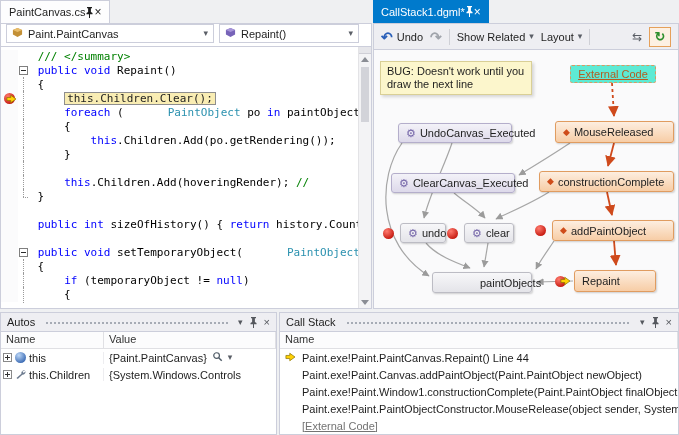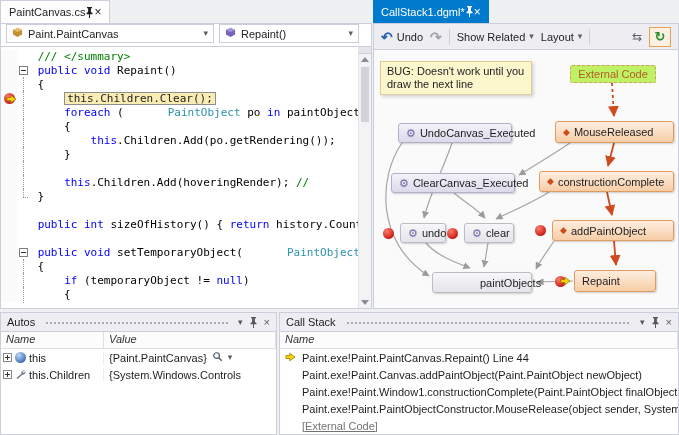--- a/index.html
+++ b/index.html
@@ -67,36 +67,36 @@
   
   .gcanvas { position:absolute; left:0; right:0; top:50px; bottom:0; background:#fafafb; border:1px solid #cccedb; border-top:none; overflow:hidden; }
   .edges { position:absolute; left:0; top:0; }
   .e-gray   { stroke:#a6a6a6; stroke-width:1.2; fill:none; }
   .e-orange { stroke:#cf4a1c; stroke-width:1.8; fill:none; }
   .gnote { position:absolute; left:6px; top:11px; width:152px; background:#fcf6cc; border:1px solid #d9cf96; padding:3px 6px; line-height:13px; box-shadow:2px 2px 3px rgba(0,0,0,.15); }
   .gnode { position:absolute; display:flex; align-items:center; gap:4px; padding:0 7px; border-radius:3px; box-shadow:1px 1px 2px rgba(0,0,0,.18); white-space:nowrap; }
   .handler  { background:linear-gradient(#f3f2f8,#ddd9ea); border:1px solid #b4aecb; }
   .plain    { background:linear-gradient(#f7f7f9,#e4e4e9); border:1px solid #bcbcc4; }
   .callpath { background:linear-gradient(#fdeee0,#f7cda6); border:1px solid #e09c60; }
-  .external { background:#bef264; border:1px dashed #d69a64; color:#b25d22; justify-content:center; box-shadow:none; border-radius:2px; }
+  .external { background:#5eead4; border:1px dashed #d69a64; color:#b25d22; justify-content:center; box-shadow:none; border-radius:2px;text-decoration:underline; }
   .gicon-gear { color:#7465a8; font-size:11px; line-height:1; }
   .gicon-diamond { color:#cf4c1a; font-size:9px; line-height:1; }
   .gsphere { width:10px; height:10px; border-radius:50%; background:radial-gradient(circle at 35% 30%, #bcd7f7, #2b6cb0 75%); }
   .gbp { position:absolute; width:11px; height:11px; border-radius:50%; background:radial-gradient(circle at 35% 30%, #ff7a6e, #c81e14 72%); }
   .gcur { position:absolute; width:18px; height:13px; }
   .gcur .dot { position:absolute; left:0; top:1px; width:11px; height:11px; border-radius:50%; background:radial-gradient(circle at 35% 30%, #ff7a6e, #c81e14 72%); }
   .gcur .arr { position:absolute; left:5px; top:0; }
 
   
   .panel { background:#ffffff; border:1px solid #cccedb; }
   .ptitle { height:19px; background:#eeeef2; display:flex; align-items:center; gap:6px; padding:0 6px; border-bottom:1px solid #cccedb; }
   .grip { flex:1; height:5px; margin:0 4px; background-image:radial-gradient(circle,#a6abb5 1px,rgba(0,0,0,0) 1.3px); background-size:4px 4px; background-position:0 1px; }
   .ptitle .t-ic { color:#55585e; display:flex; align-items:center; }
   .phead { height:17px; display:flex; background:#fcfcfd; border-bottom:1px solid #e0e0e4; color:#333; }
-  .phead .col { padding:1px 5px; border-right:1px solid #e0e0e4;font-style:italic; }
+  .phead .col { padding:1px 5px; border-right:1px solid #e0e0e4; }
   .cname { width:103px; flex:none; } .cval { flex:1; }
   .autorow { height:17px; display:flex; align-items:center; }
   .a-name { width:103px; flex:none; display:flex; align-items:center; gap:3px; padding-left:2px; border-right:1px solid #ededf0; overflow:hidden; }
   .a-value { flex:1; display:flex; align-items:center; gap:5px; padding:0 5px; overflow:hidden; white-space:nowrap; }
   .expbox { width:9px; height:9px; border:1px solid #898989; background:#fff; position:relative; flex:none; }
   .expbox::before { content:""; position:absolute; left:1px; right:1px; top:3px; border-top:1px solid #333; }
   .expbox::after  { content:""; position:absolute; top:1px; bottom:1px; left:3px; border-left:1px solid #333; }
   .obj-icon { width:11px; height:11px; border-radius:50%; flex:none; background:radial-gradient(circle at 35% 30%, #bcd7f7, #3e6db5 75%); }
   .callrow { height:17px; display:flex; align-items:center; gap:4px; padding-left:3px; overflow:hidden; white-space:nowrap; }
   .cs-ic { width:15px; flex:none; display:flex; justify-content:center; }

